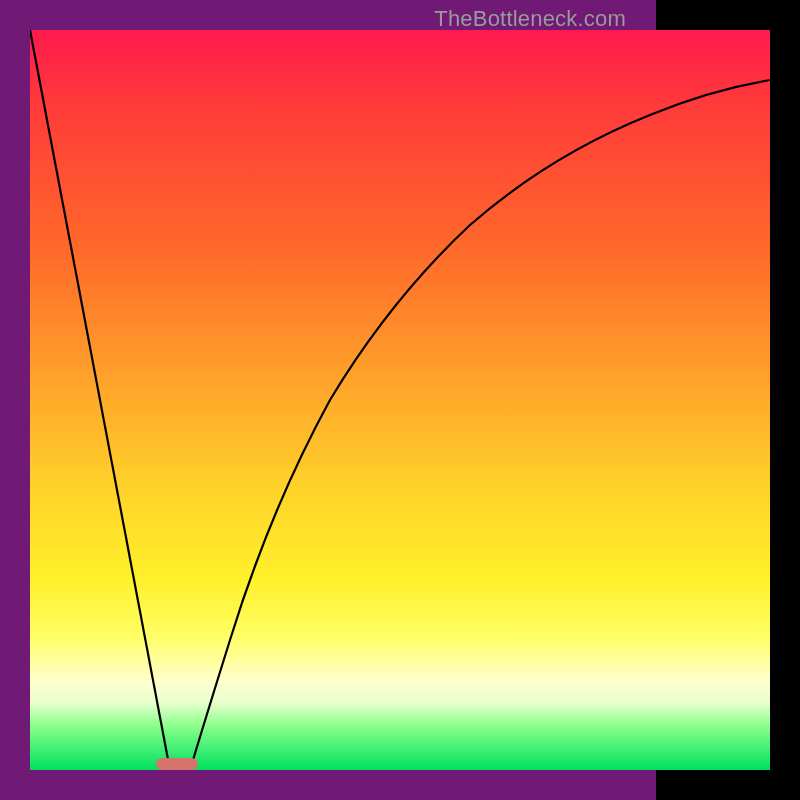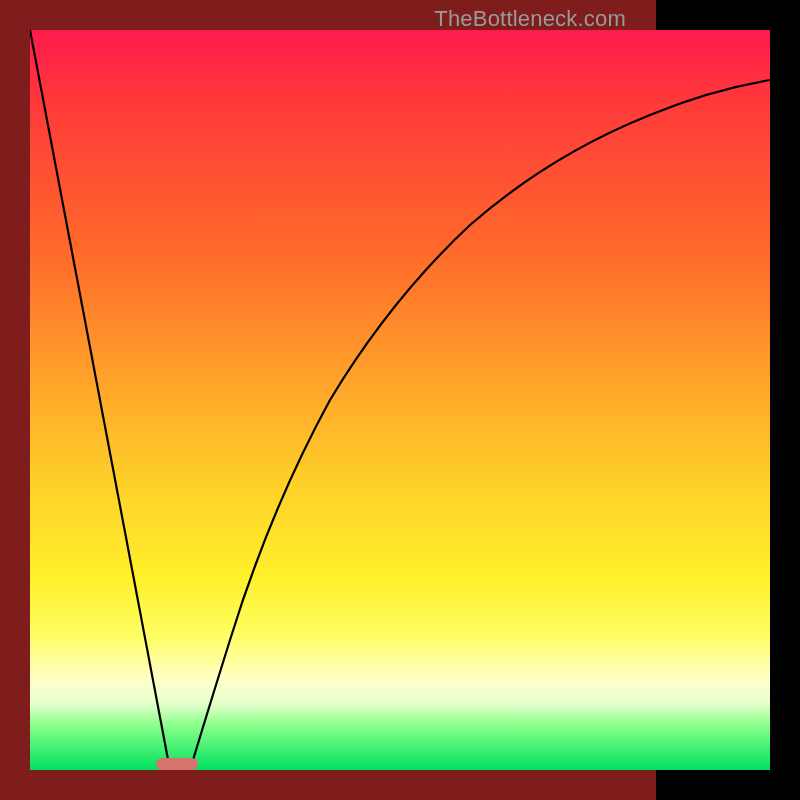--- a/index.html
+++ b/index.html
@@ -8,21 +8,21 @@
     width: 800px;
     height: 800px;
     overflow: hidden;
     background: #000;
     font-family: Arial, Helvetica, sans-serif;
   }
   .frame {
     position: relative;
     width: 656px;
     height: 800px;
-    background: #7f1d1d;
+    background: #701a75;
   }
   .plot {
     position: absolute;
     left: 30px;
     top: 30px;
     width: 740px;
     height: 740px;
     background: linear-gradient(
       to bottom,
       #ff1a4d 0%,

